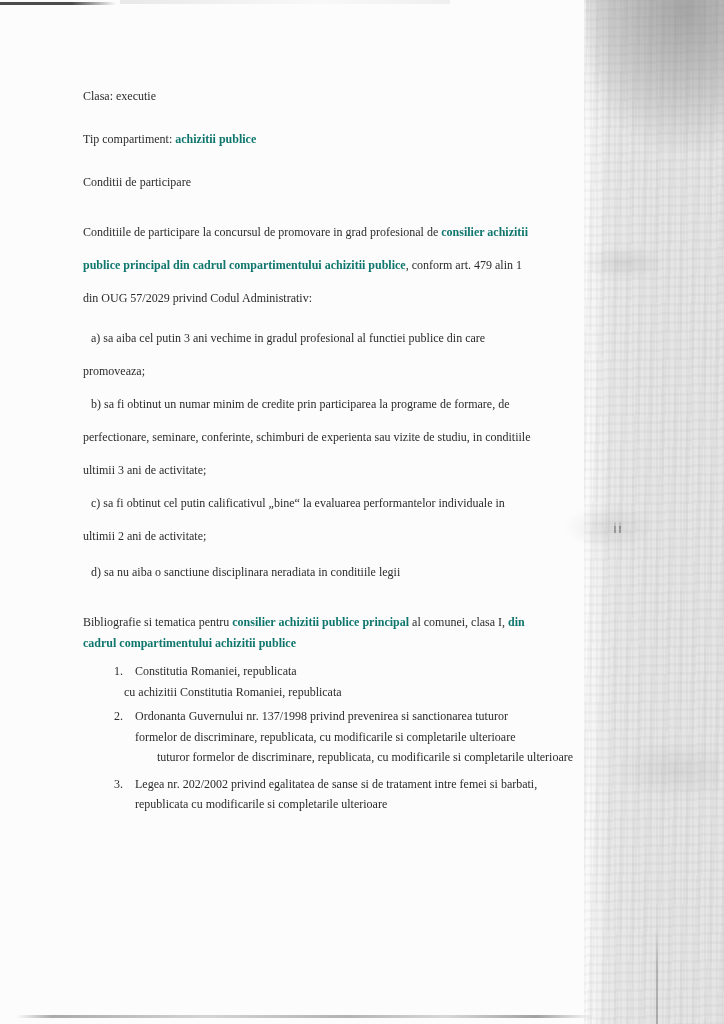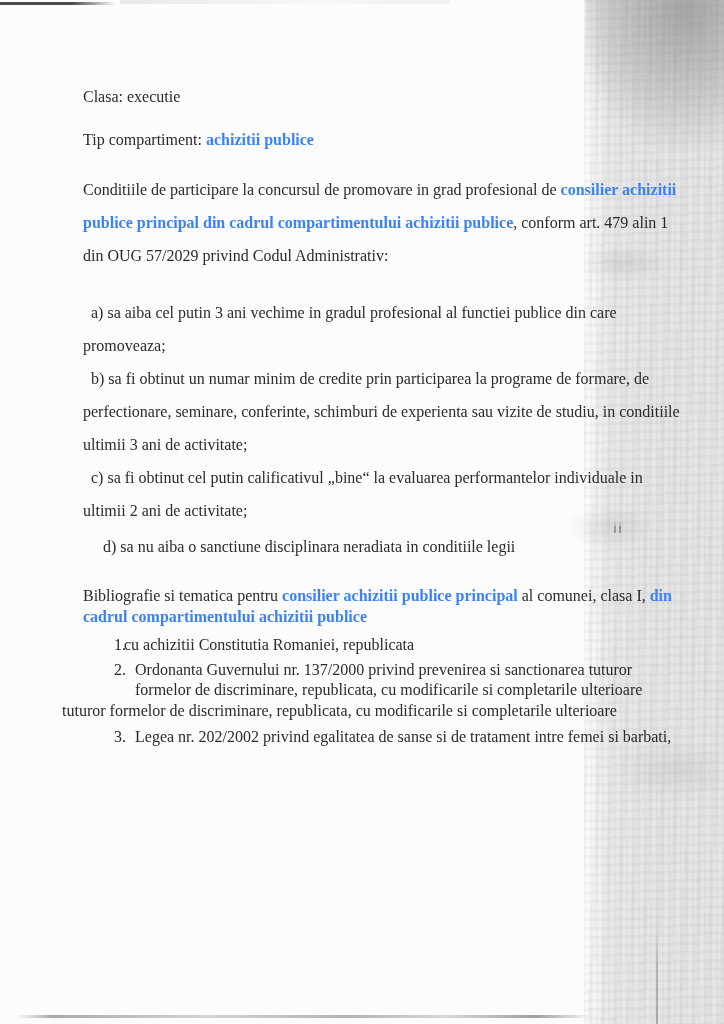--- a/index.html
+++ b/index.html
@@ -53,41 +53,41 @@
     background:linear-gradient(90deg,
       rgba(70,70,70,0) 0, rgba(70,70,70,0.45) 36px, rgba(70,70,70,0.22) 190px,
       rgba(70,70,70,0.4) 330px, rgba(70,70,70,0.2) 430px, rgba(70,70,70,0.5) 520px, rgba(70,70,70,0) 100%);
   }
   .scan-speck {
     position:absolute; top:526px; left:614px; width:2px; height:7px;
     background:rgba(105,105,105,0.55);
     box-shadow:5px 0 0 rgba(105,105,105,0.55), 0 -4px 0 -0.5px rgba(105,105,105,0.4), 5px -4px 0 -0.5px rgba(105,105,105,0.4);
   }
   
-  .content { position:absolute; left:83px; top:0; width:585px; font-size:16px; }
+  .content { position:absolute; left:83px; top:0; width:585px; font-size:12px; }
   .ln { white-space:nowrap; }
   .sec-head { margin-top:75px; }
   .sec-head .ln { line-height:43px; }
   .s33 .ln { line-height:33px;font-family:Liberation Serif, serif; }
   .s20 .ln { line-height:20.5px; }
   .p-intro { margin-top:12px; }
-  .p-a { margin-top:24px; }
-  .p-d { margin-top:3px;margin-left:12px; }
+  .p-a { margin-top:7px; }
+  .p-d { margin-top:3px; }
   .bh { margin-top:23px; }
   .bs { margin-top:2px; }
   .ind8 { margin-left:8px; }
-  b { font-weight:bold; color:#3b82f6; }
+  b { font-weight:bold; color:#0f766e; }
   .li { position:relative; }
   .li-1 { margin-top:8px; }
   .li-2 { margin-top:4px; }
   .li-3 { margin-top:6px; }
   .li .num { position:absolute; left:31px; top:0; line-height:20.5px; }
   .li .body { margin-left:52px; }
   .li .tem1 { margin-left:41px; }
-  .li .tem2 { margin-left:-21px; }
+  .li .tem2 { margin-left:-21px;text-align:center; }
 </style>
 </head>
 <body>
 
 <div class="page">
 
   <div class="scan-band"></div>
   <div class="band-top-shade"></div>
   <div class="band-blotch-a"></div>
   <div class="band-blotch-b"></div>
@@ -96,20 +96,21 @@
   <div class="top-edge-line"></div>
   <div class="top-edge-smudge"></div>
   <div class="bottom-edge-line"></div>
   <div class="scan-speck"></div>
 
   <div class="content">
 
     <div class="sec-head">
       <div class="ln">Clasa: executie</div>
       <div class="ln"><span>Tip compartiment: </span><b>achizitii publice</b></div>
+      <div class="ln">Conditii de participare</div>
     </div>
 
     <div class="s33">
       <div class="p-intro">
         <div class="ln"><span>Conditiile de participare la concursul de promovare in grad profesional de </span><b>consilier achizitii</b></div>
         <div class="ln"><b>publice principal din cadrul compartimentului achizitii publice</b><span>, conform art. 479 alin 1</span></div>
         <div class="ln">din OUG 57/2029 privind Codul Administrativ:</div>
       </div>
 
       <div class="p-a">
@@ -135,30 +136,32 @@
 
     <div class="s20">
       <div class="bh">
         <div class="ln"><span>Bibliografie si tematica pentru </span><b>consilier achizitii publice principal</b><span> al comunei, clasa I, </span><b>din</b></div>
         <div class="ln"><b>cadrul compartimentului achizitii publice</b></div>
       </div>
 
 
       <div class="li li-1">
         <span class="num">1.</span>
+        <div class="ln body">Constitutia Romaniei, republicata</div>
         <div class="ln tem1">cu achizitii Constitutia Romaniei, republicata</div>
       </div>
 
       <div class="li li-2">
         <span class="num">2.</span>
-        <div class="ln body">Ordonanta Guvernului nr. 137/2000 privind prevenirea si sanctionarea tuturor</div>
+        <div class="ln body">Ordonanta Guvernului nr. 137/1998 privind prevenirea si sanctionarea tuturor</div>
         <div class="ln body">formelor de discriminare, republicata, cu modificarile si completarile ulterioare</div>
         <div class="ln tem2">tuturor formelor de discriminare, republicata, cu modificarile si completarile ulterioare</div>
       </div>
 
       <div class="li li-3">
         <span class="num">3.</span>
         <div class="ln body">Legea nr. 202/2002 privind egalitatea de sanse si de tratament intre femei si barbati,</div>
+        <div class="ln body">republicata cu modificarile si completarile ulterioare</div>
       </div>
     </div>
 
   </div>
 </div>
 
 </body></html>

